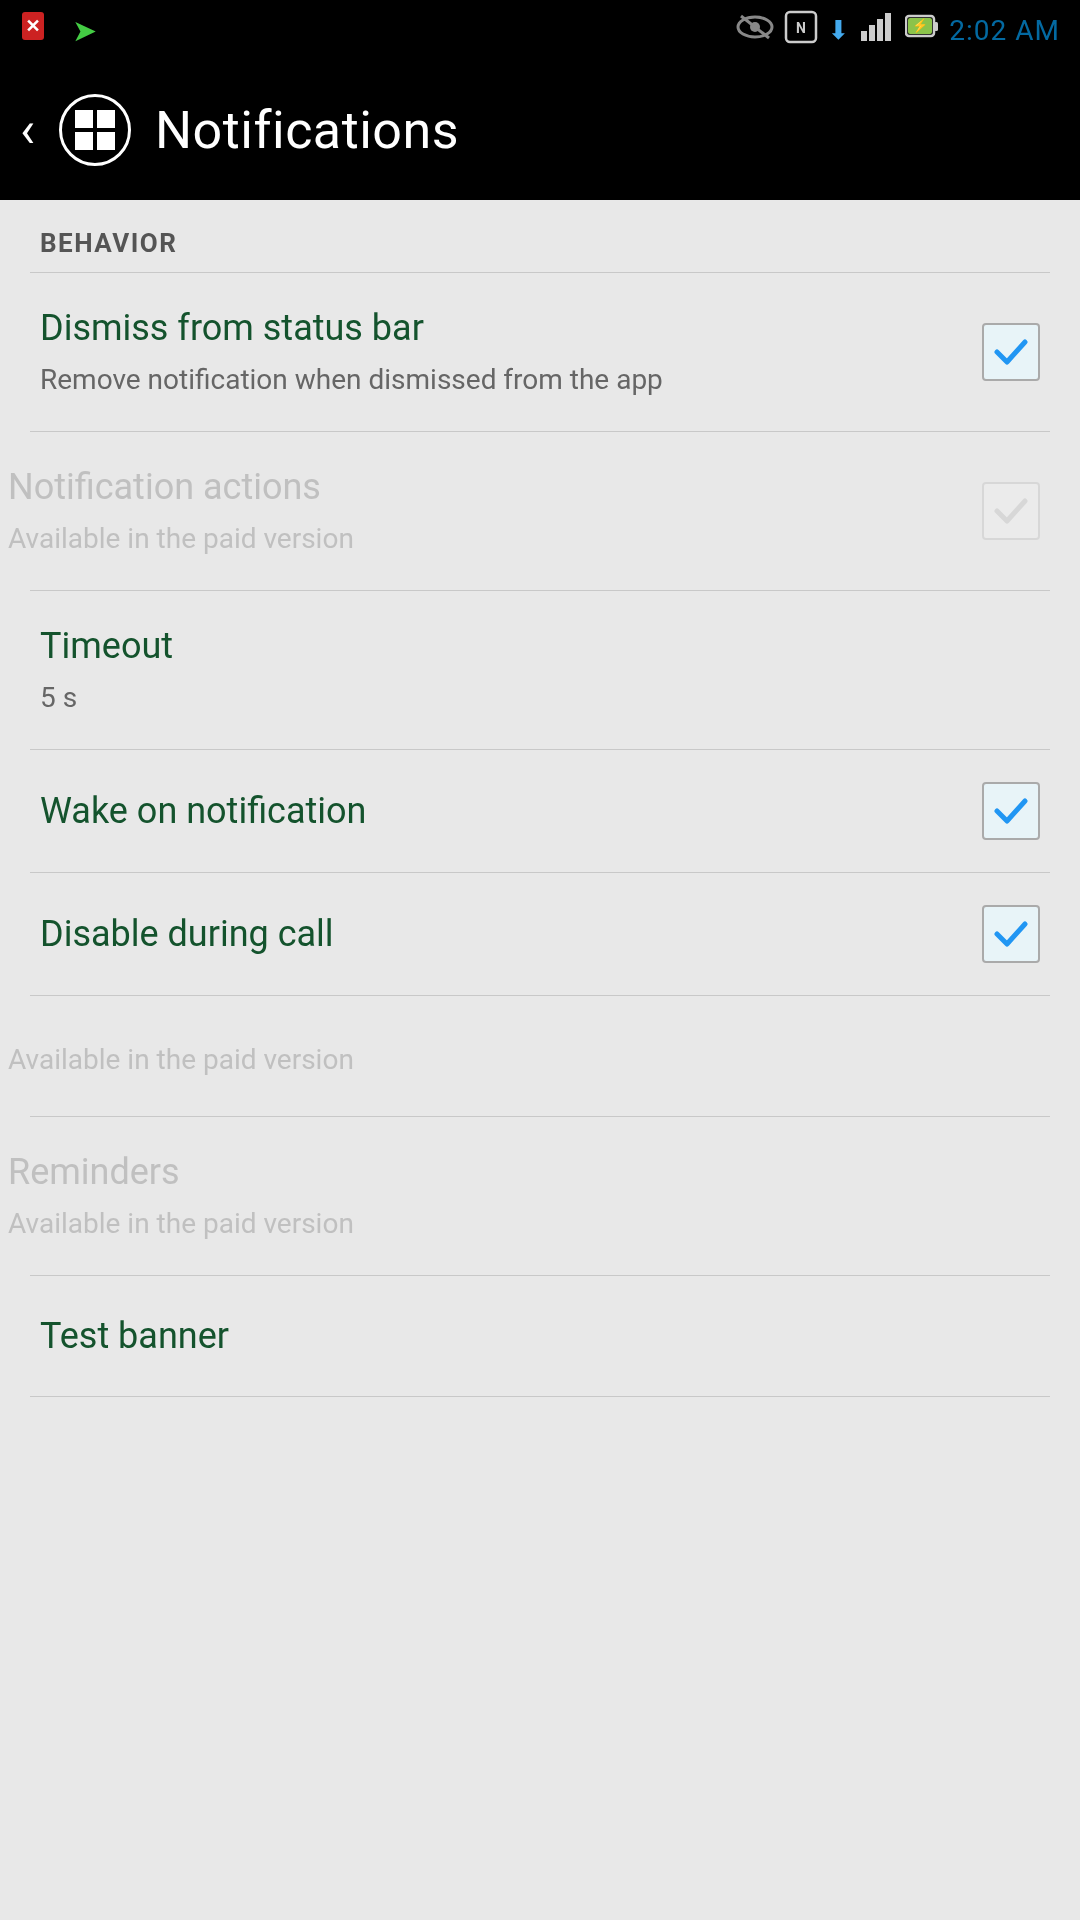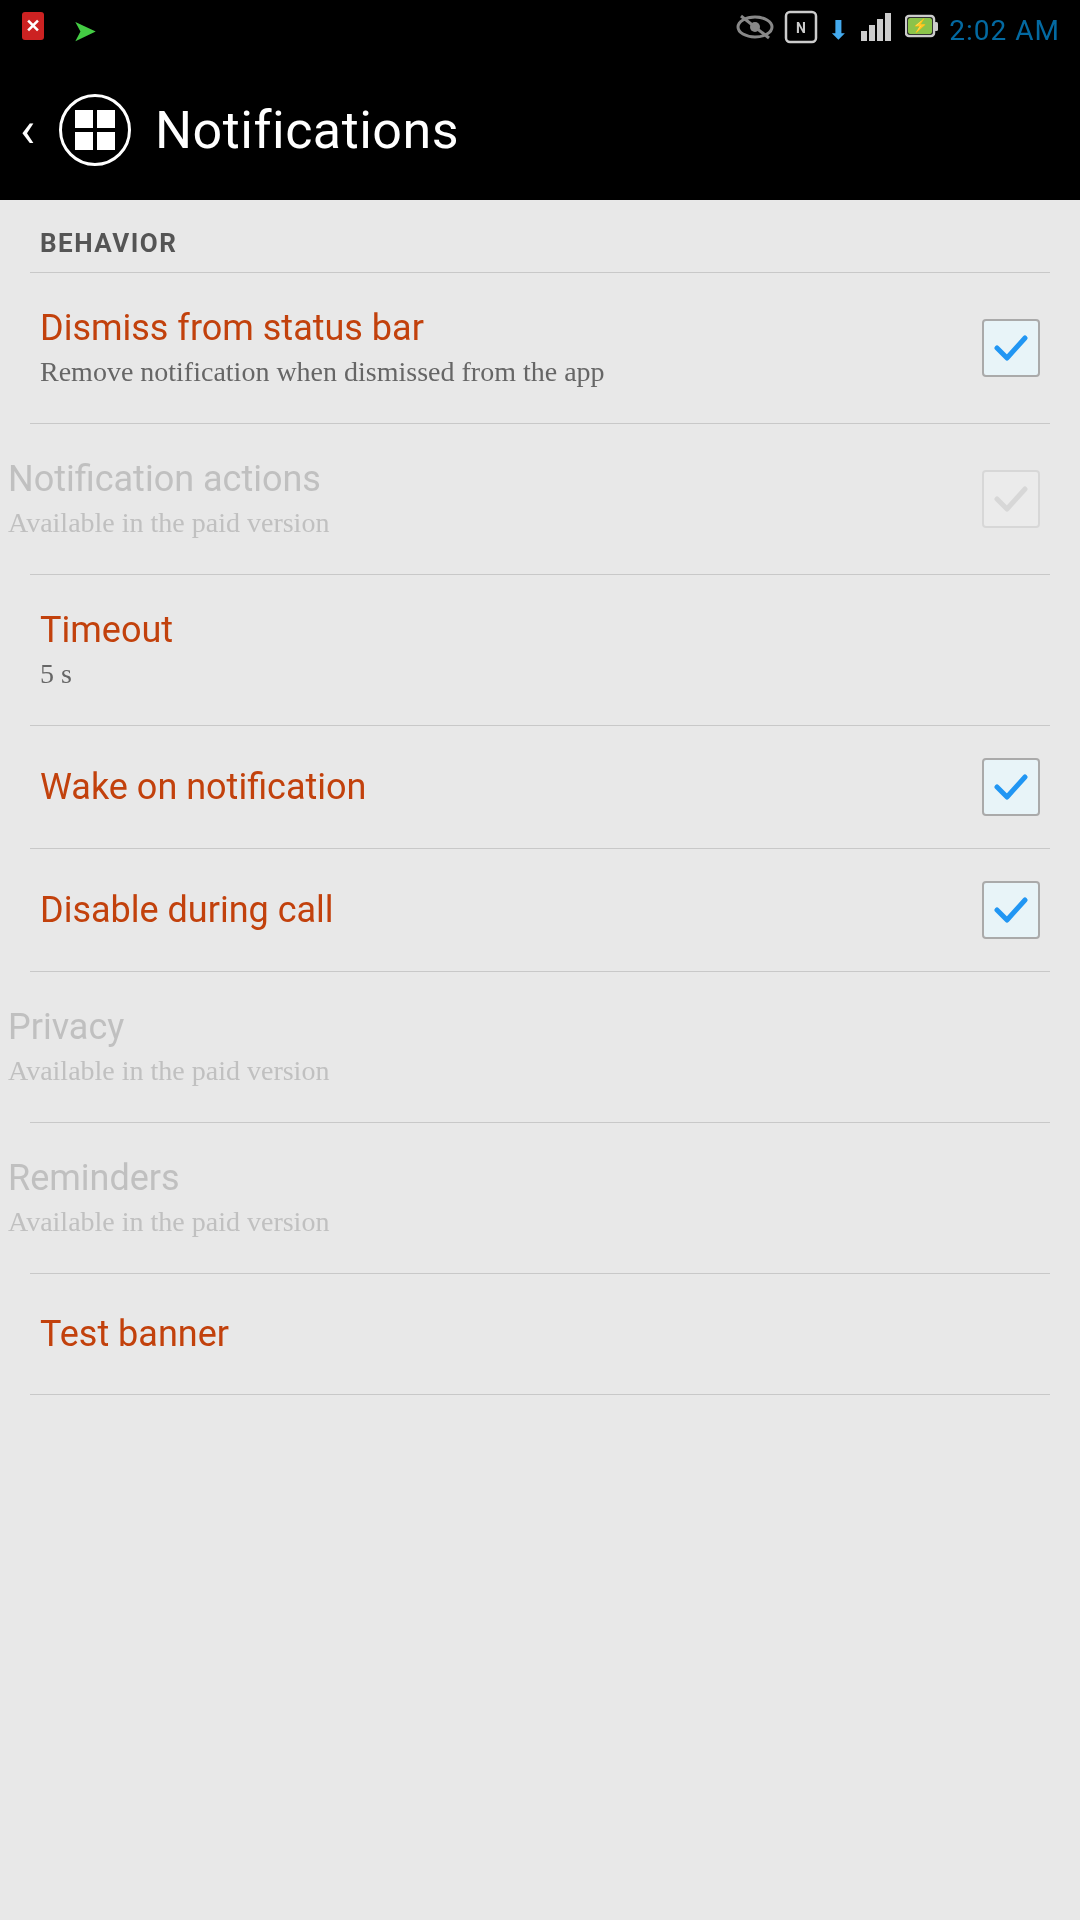--- a/index.html
+++ b/index.html
@@ -115,35 +115,34 @@
       padding-left: 8px;
     }
 
     .setting-text {
       flex: 1;
       padding-right: 30px;
     }
 
     .setting-title {
       font-size: 36px;
-      color: #c2410c;
+      color: #14532d;
       font-weight: 400;
       line-height: 1.3;
     }
 
     .setting-item.disabled .setting-title {
       color: #888;
     }
 
     .setting-subtitle {
       font-size: 28px;
       color: #666;
-      margin-top: 0;
+      margin-top: 8px;
       line-height: 1.4;
-      font-family: Liberation Serif, serif;
     }
 
     .setting-item.disabled .setting-subtitle {
       color: #999;
     }
 
     
     .checkbox {
       width: 58px;
       height: 58px;
@@ -302,21 +301,20 @@
     <div class="checkbox checked">
       <svg viewBox="0 0 40 40">
         <polyline points="6,20 16,30 34,10" stroke="#2196F3" stroke-width="5" fill="none" stroke-linecap="round" stroke-linejoin="round"></polyline>
       </svg>
     </div>
   </div>
   <div class="divider"></div>
 
   <div class="setting-item disabled">
     <div class="setting-text">
-      <div class="setting-title" style="color:#999;">Privacy</div>
       <div class="setting-subtitle">Available in the paid version</div>
     </div>
   </div>
   <div class="divider"></div>
 
   <div class="setting-item disabled">
     <div class="setting-text">
       <div class="setting-title" style="color:#999;">Reminders</div>
       <div class="setting-subtitle">Available in the paid version</div>
     </div>

